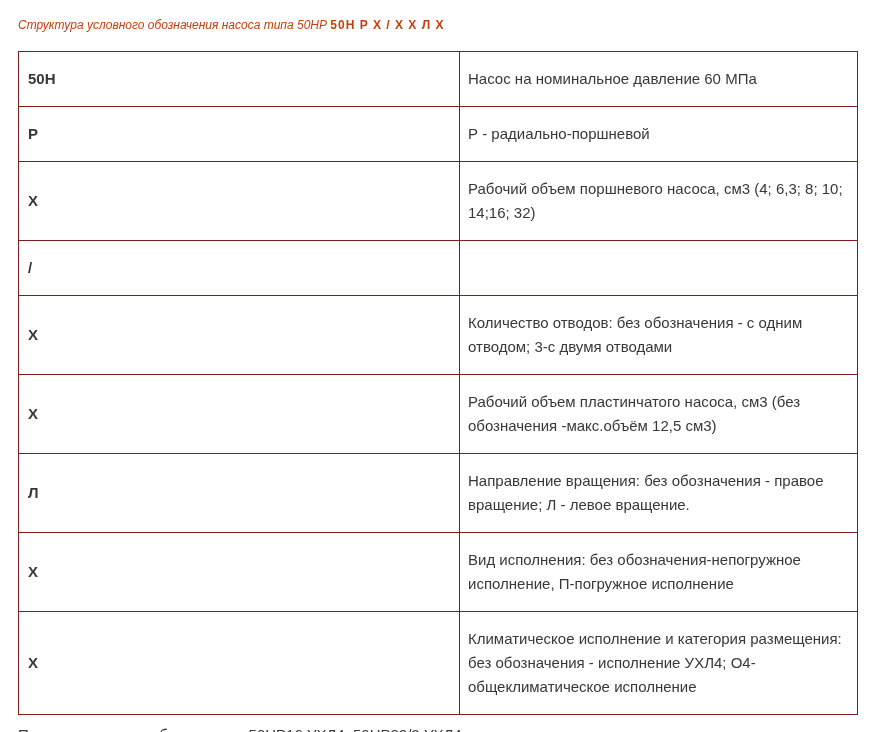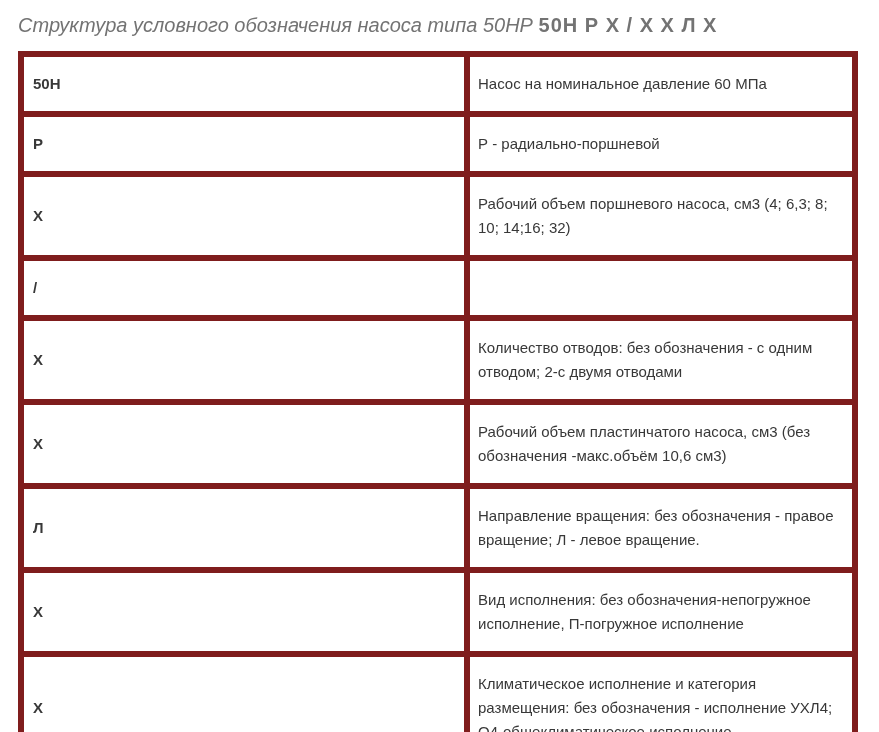--- a/index.html
+++ b/index.html
@@ -15,42 +15,42 @@
   }
   .page {
     width: 879px;
     height: 732px;
     box-sizing: border-box;
     padding: 13px 20px 0 18px;
     overflow: hidden;
   }
   .title {
     margin: 0 0 13px 0;
-    font-size: 20px;
+    font-size: 12px;
     line-height: 25px;
     font-weight: normal;
-    color: #737373;
+    color: #c2410c;
     white-space: nowrap;
   }
   .title .title-italic {
     font-style: italic;
     font-weight: normal;
   }
   .title .title-bold {
     font-style: normal;
     font-weight: bold;
     letter-spacing: 1px;
   }
   table.designation-table {
     border-collapse: collapse;
     table-layout: fixed;
     width: 840px;
   }
   table.designation-table td {
-    border: 6px solid #7f1d1d;
+    border: 1px solid #7f1d1d;
     font-size: 15px;
     line-height: 24px;
     vertical-align: middle;
     color: #383838;
     word-wrap: break-word;
   }
   td.code-cell {
     width: 421px;
     padding: 15px 10px 15px 9px;
     font-weight: bold;
@@ -87,25 +87,25 @@
       <tr>
         <td class="code-cell">Х</td>
         <td class="desc-cell">Рабочий объем поршневого насоса, см3 (4; 6,3; 8; 10; 14;16; 32)</td>
       </tr>
       <tr>
         <td class="code-cell">/</td>
         <td class="desc-cell"></td>
       </tr>
       <tr>
         <td class="code-cell">Х</td>
-        <td class="desc-cell">Количество отводов: без обозначения - с одним отводом; 2-с двумя отводами</td>
+        <td class="desc-cell">Количество отводов: без обозначения - с одним отводом; 3-с двумя отводами</td>
       </tr>
       <tr>
         <td class="code-cell">Х</td>
-        <td class="desc-cell">Рабочий объем пластинчатого насоса, см3 (без обозначения -макс.объём 10,6 см3)</td>
+        <td class="desc-cell">Рабочий объем пластинчатого насоса, см3 (без обозначения -макс.объём 12,5 см3)</td>
       </tr>
       <tr>
         <td class="code-cell">Л</td>
         <td class="desc-cell">Направление вращения: без обозначения - правое вращение; Л - левое вращение.</td>
       </tr>
       <tr>
         <td class="code-cell">Х</td>
         <td class="desc-cell">Вид исполнения: без обозначения-непогружное исполнение, П-погружное исполнение</td>
       </tr>
       <tr>

